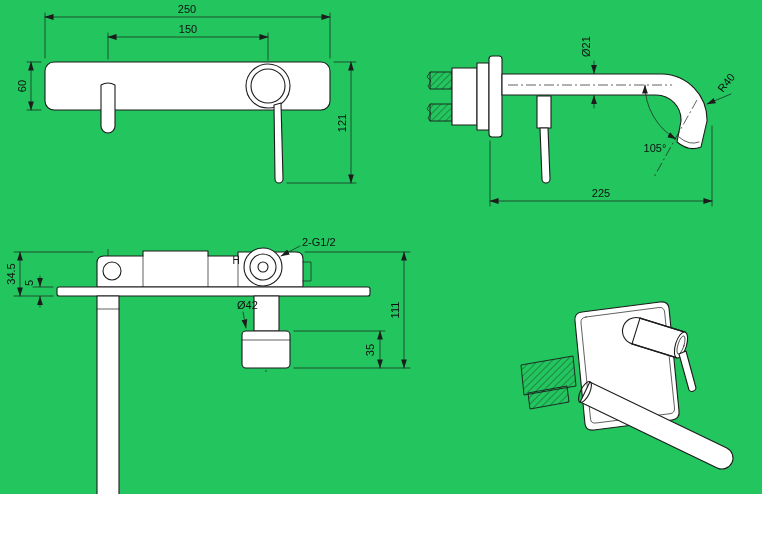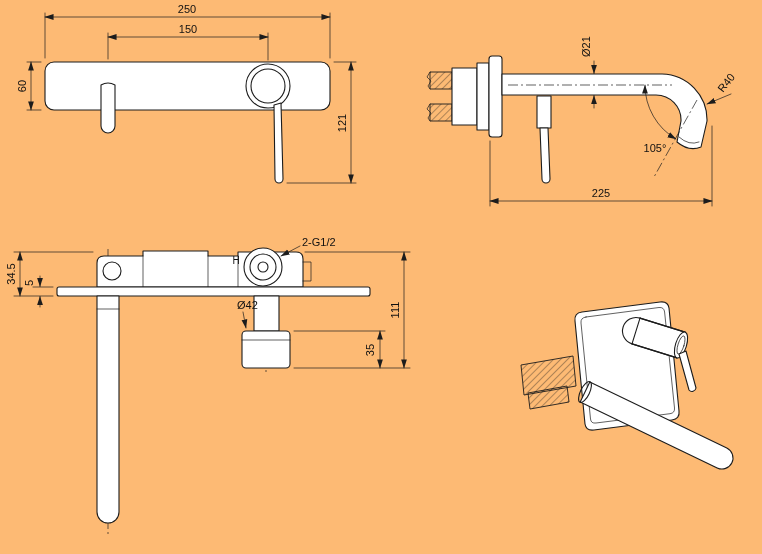--- a/index.html
+++ b/index.html
@@ -1,16 +1,16 @@
 <!DOCTYPE html>
 <html><head>
 <meta charset="utf-8">
 <style>
   html,body{margin:0;padding:0;background:#ffffff;}
-  .page{width:762px;height:554px;background:#fdba74;position:relative;overflow:hidden;}
+  .page{width:762px;height:494px;background:#22c55e;position:relative;overflow:hidden;}
   svg{display:block;}
   svg text{font-family:"Liberation Sans",sans-serif;font-size:11px;fill:#111111;}
   svg text.small{font-size:10px;}
   .obj{fill:none;stroke:#1c1c1c;stroke-width:1.1;stroke-linejoin:round;stroke-linecap:round;}
   .objf{fill:#ffffff;stroke:#1c1c1c;stroke-width:1.1;stroke-linejoin:round;stroke-linecap:round;}
   .thin{fill:none;stroke:#1c1c1c;stroke-width:0.7;stroke-linecap:round;}
   .cl{fill:none;stroke:#1c1c1c;stroke-width:0.7;stroke-dasharray:10 3 2 3;}
   .hatchf{fill:url(#hatch);stroke:#1c1c1c;stroke-width:0.9;stroke-linejoin:round;}
 </style>
 </head>

